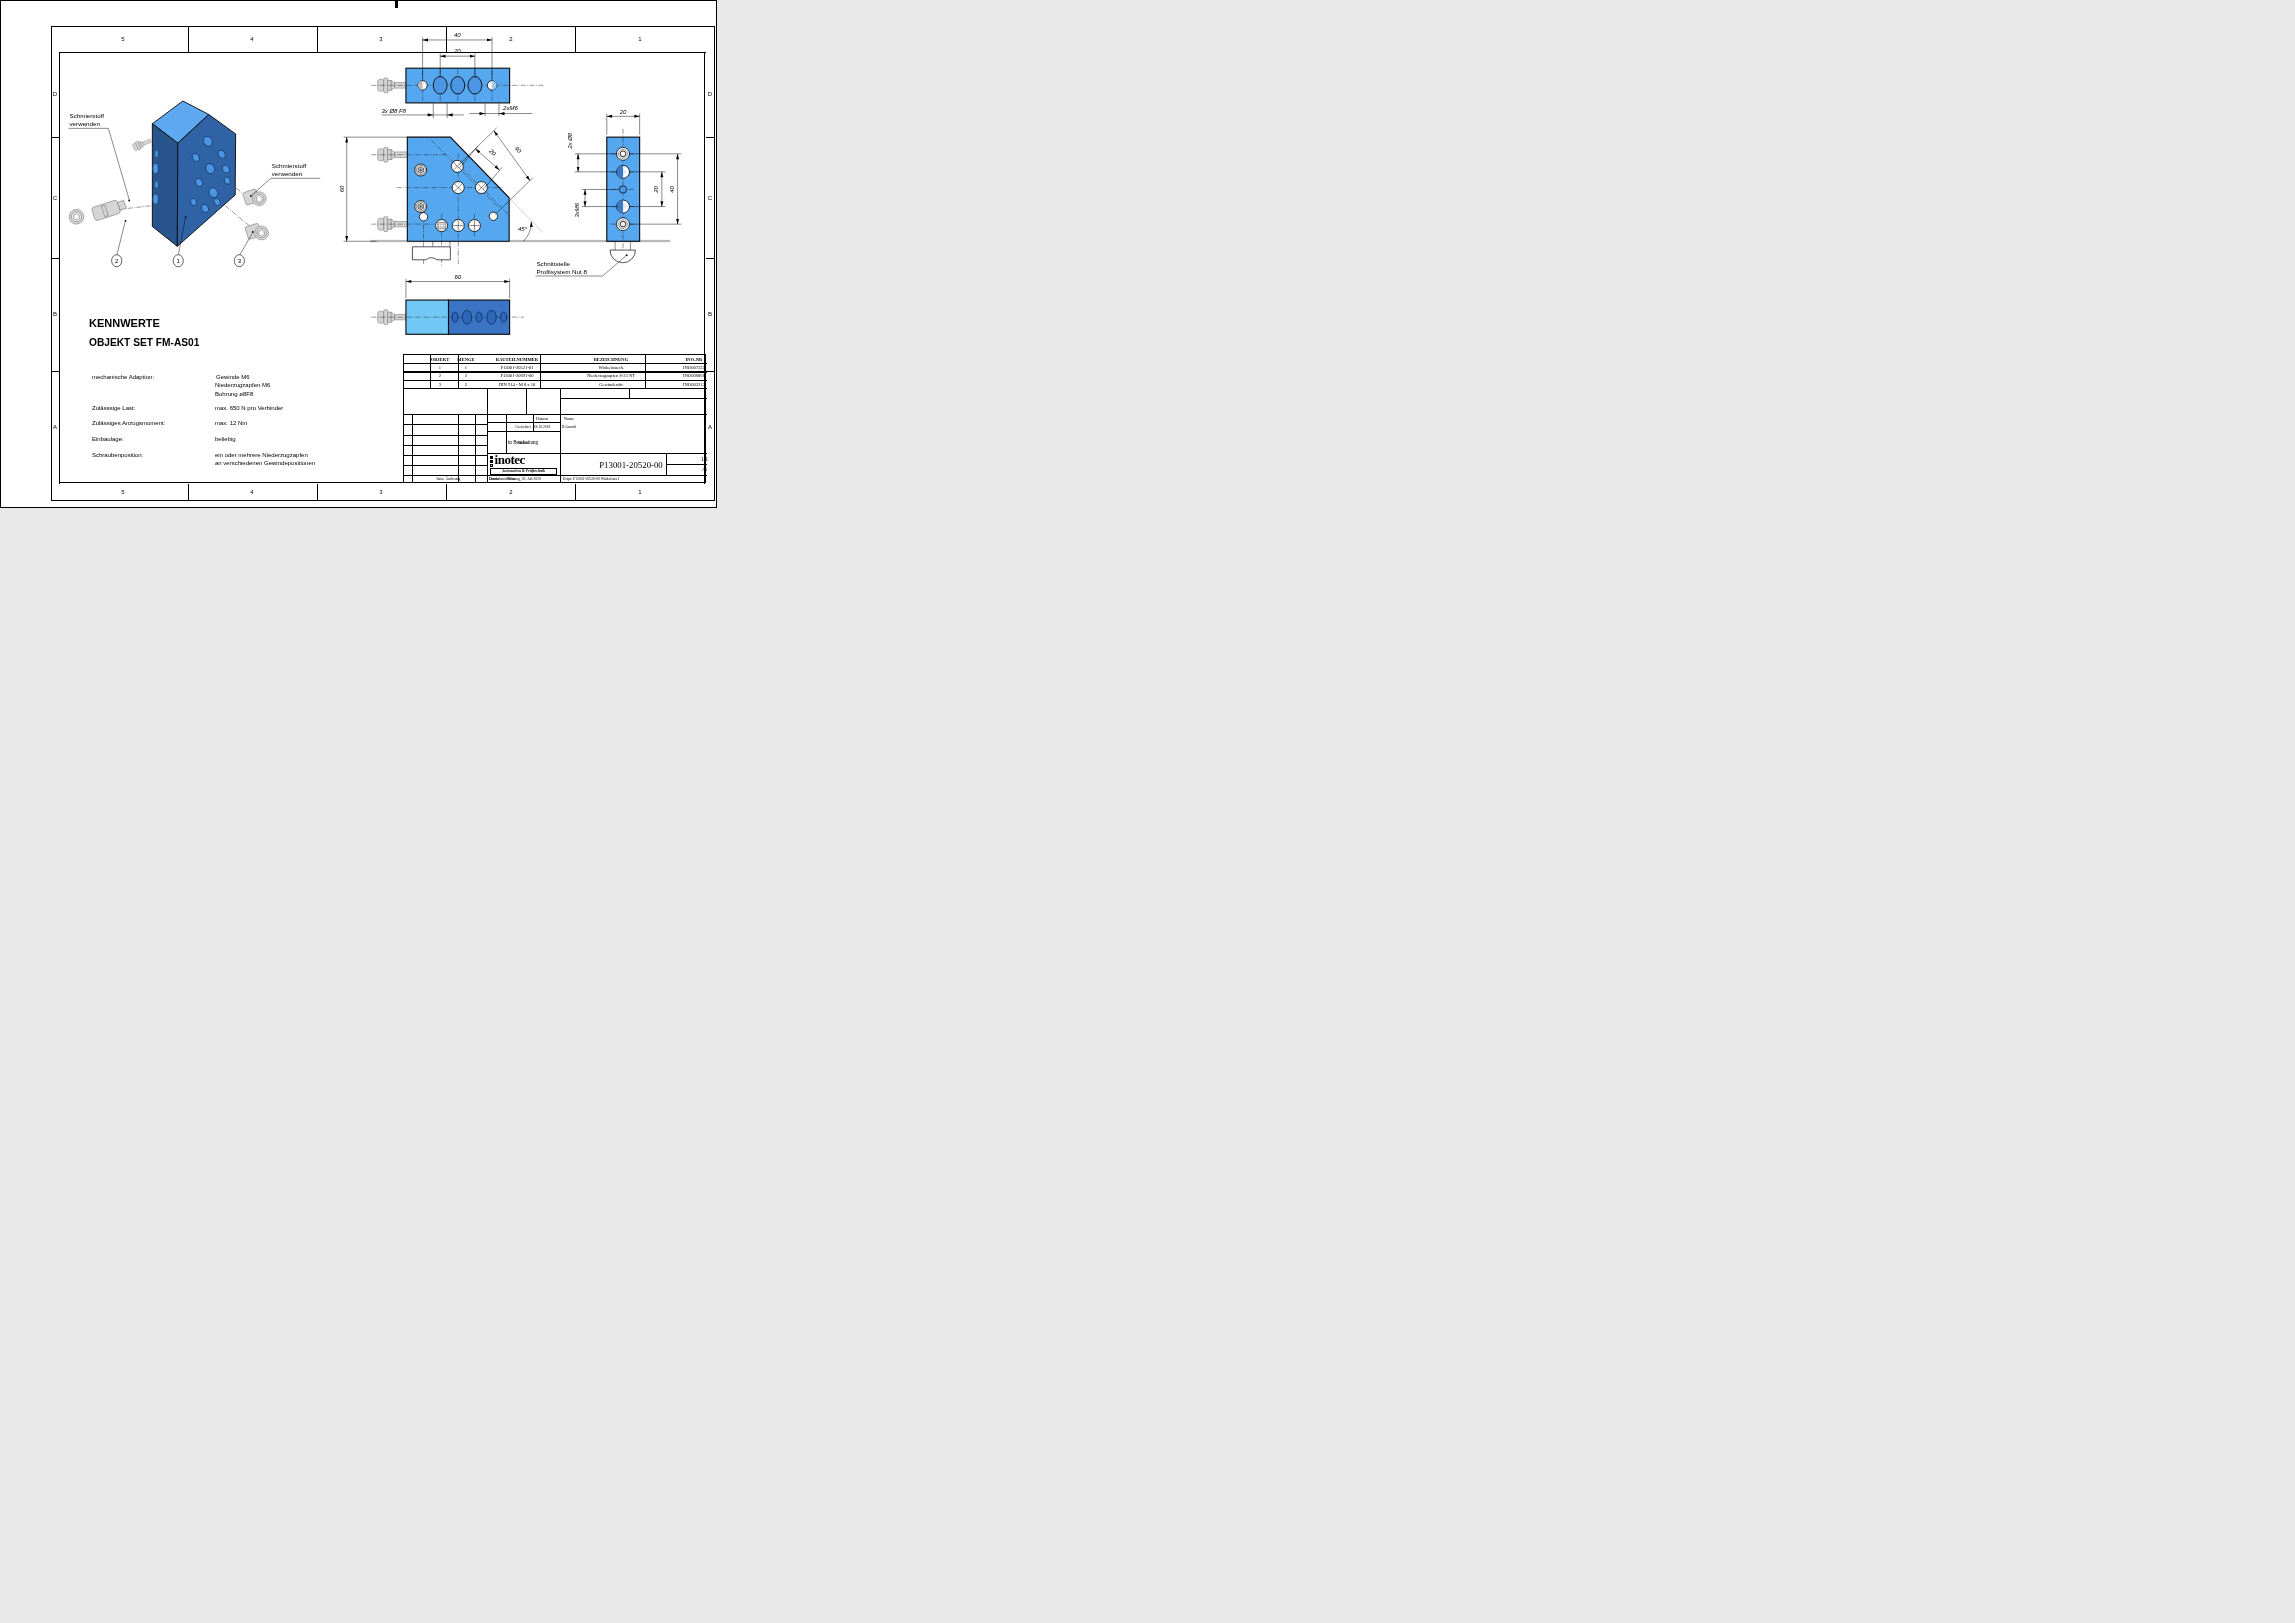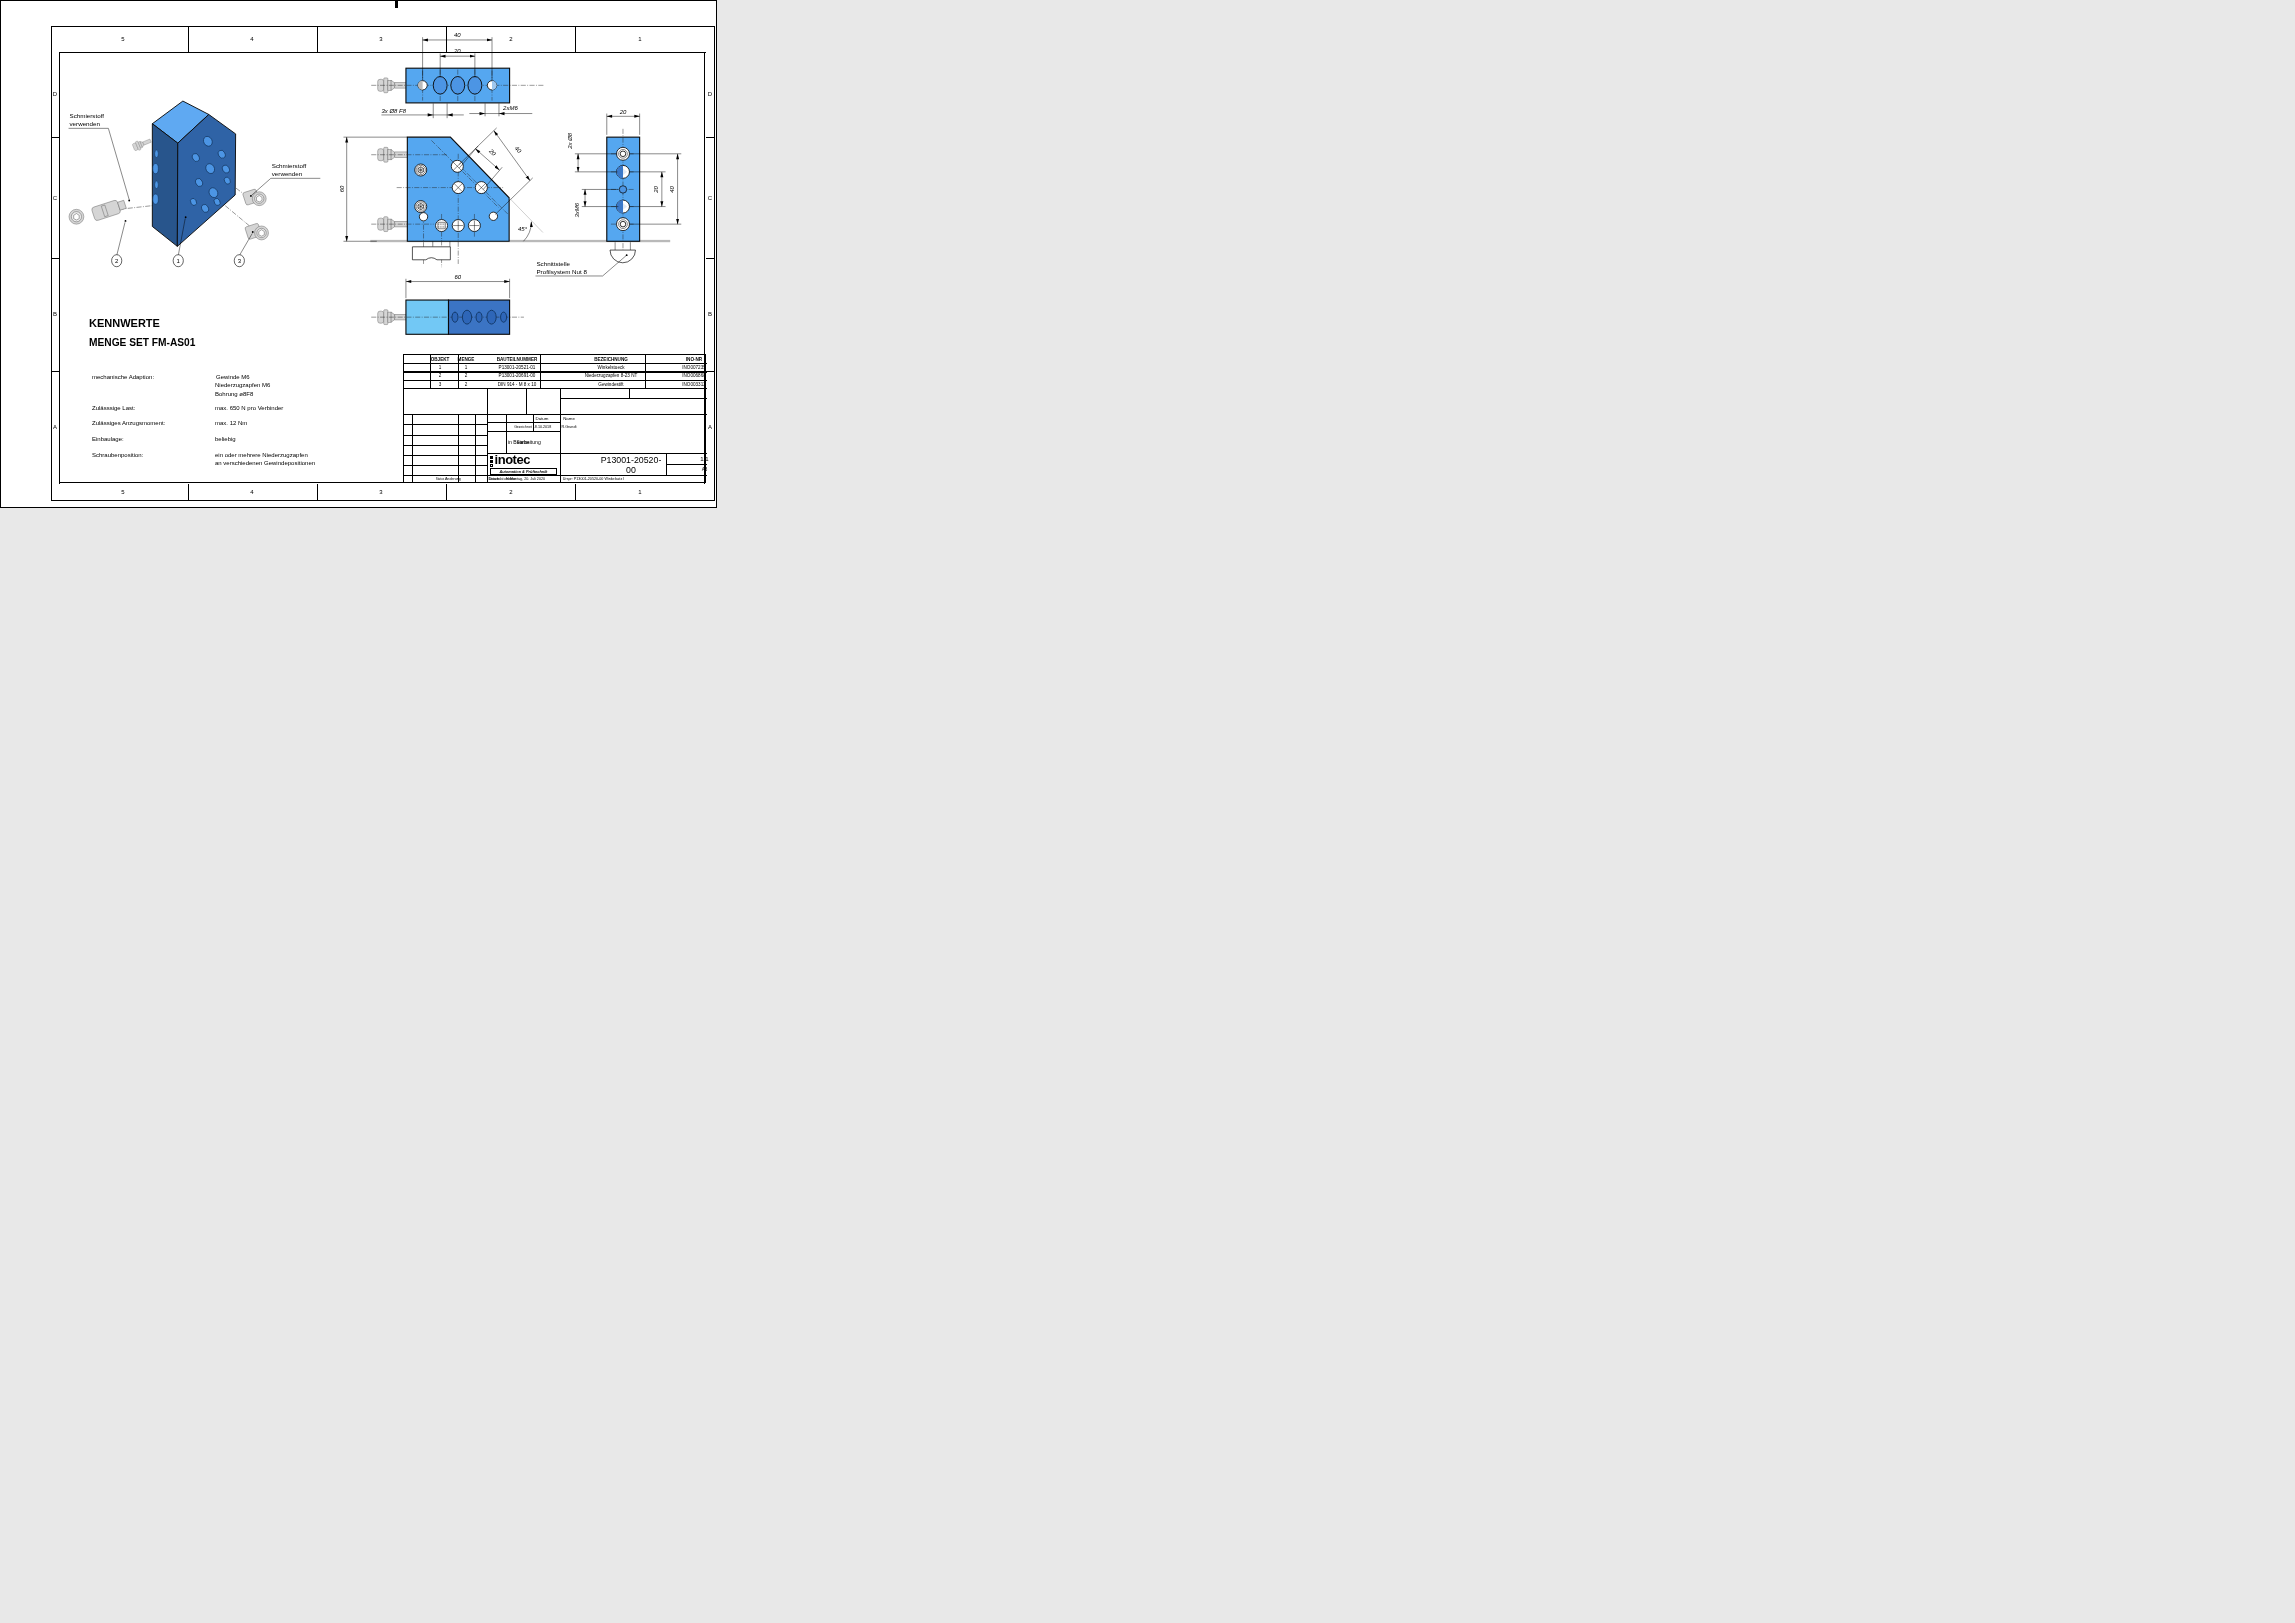--- a/index.html
+++ b/index.html
@@ -9,21 +9,21 @@
   .zl{position:absolute;font-size:6px;color:#000;transform:translate(-50%,-50%);}
   .txt{position:absolute;color:#000;white-space:nowrap;}
   svg{position:absolute;left:0;top:0;}
   svg text{font-family:"Liberation Sans",sans-serif;fill:#000;}
   .dim{font-style:italic;font-size:13px;}
   .cl{stroke:#222;stroke-width:1;stroke-dasharray:11 3 2 3;fill:none;}
   .thin{stroke:#000;stroke-width:1;fill:none;}
   .hole{stroke:#0a0a0a;stroke-width:1.8;fill:#fff;}
   .metal{fill:#d5d5d5;stroke:#666;stroke-width:1;}
   
-  #tb{position:absolute;left:402px;top:353px;width:303px;height:129px;border:1.2px solid #000;box-sizing:border-box;}
+  #tb{position:absolute;left:402px;top:353px;width:303px;height:129px;border:1.2px solid #000;box-sizing:border-box;font-family:Liberation Serif, serif;}
   #tb .v{position:absolute;width:0.7px;background:#000;}
   #tb .h{position:absolute;height:0.7px;background:#000;}
   #tb .hv{position:absolute;height:1.2px;background:#000;}
   .cell{position:absolute;display:flex;align-items:center;justify-content:center;text-align:center;box-sizing:border-box;padding-left:36px;}
   #kenn div{position:absolute;white-space:nowrap;}
 </style>
 </head>
 <body>
 
 <div id="sheet">
@@ -395,21 +395,21 @@
       </g>
       <line class="thin" x1="875" y1="642" x2="875" y2="600"></line>
       <line class="thin" x1="1099" y1="642" x2="1099" y2="600"></line>
       <line class="thin" x1="875" y1="606" x2="1099" y2="606" marker-start="url(#as)" marker-end="url(#ae)"></line>
       <text class="dim" x="987" y="600" text-anchor="middle">60</text>
     </g>
   </svg>
 
   <div id="kenn" style="position:absolute;left:0;top:0;width:100%;height:100%;">
     <div class="txt" style="left:88px;top:316px;font-size:11px;font-weight:bold;">KENNWERTE</div>
-    <div class="txt" style="left:88px;top:336px;font-size:10.2px;font-weight:bold;">MENGE SET FM-AS01</div>
+    <div class="txt" style="left:88px;top:336px;font-size:10.2px;font-weight:bold;">OBJEKT SET FM-AS01</div>
     <div class="txt" style="left:91px;top:373px;font-size:6px;">mechanische Adaption:</div>
     <div class="txt" style="left:215px;top:373px;font-size:6px;">Gewinde M6</div>
     <div class="txt" style="left:214px;top:381px;font-size:6px;">Niederzugzapfen M6</div>
     <div class="txt" style="left:214px;top:390px;font-size:6px;">Bohrung ø8F8</div>
     <div class="txt" style="left:91px;top:404px;font-size:6px;">Zulässsige Last:</div>
     <div class="txt" style="left:214px;top:404px;font-size:6px;">max. 650 N pro Verbinder</div>
     <div class="txt" style="left:91px;top:419px;font-size:6px;">Zulässiges Anzugsmoment:</div>
     <div class="txt" style="left:214px;top:419px;font-size:6px;">max. 12 Nm</div>
     <div class="txt" style="left:91px;top:435px;font-size:6px;">Einbaulage:</div>
     <div class="txt" style="left:214px;top:435px;font-size:6px;">beliebig</div>

